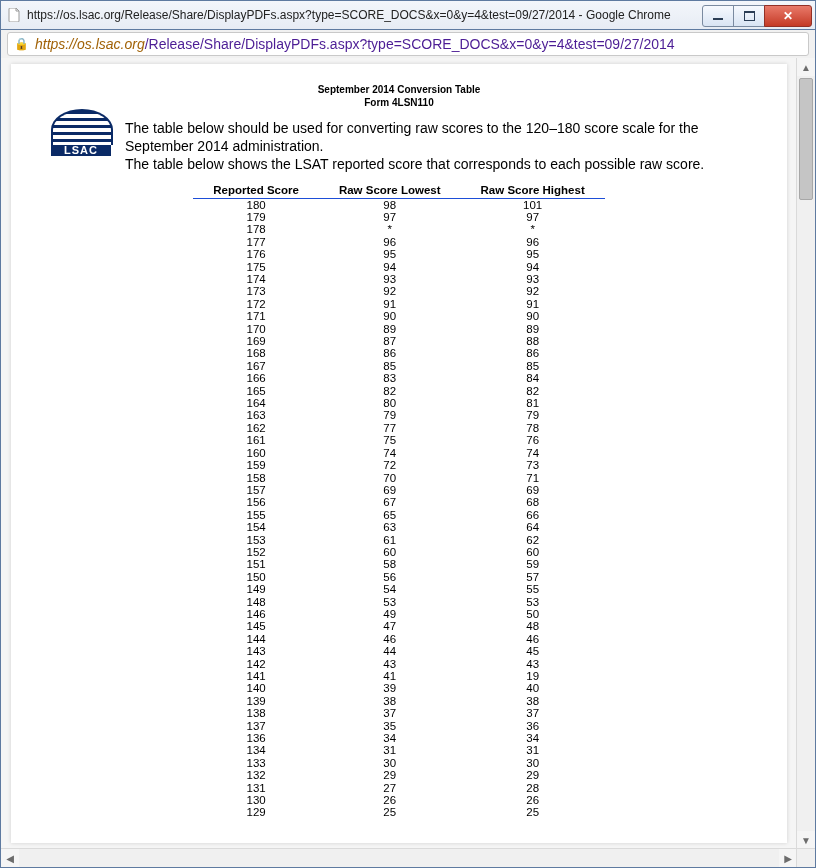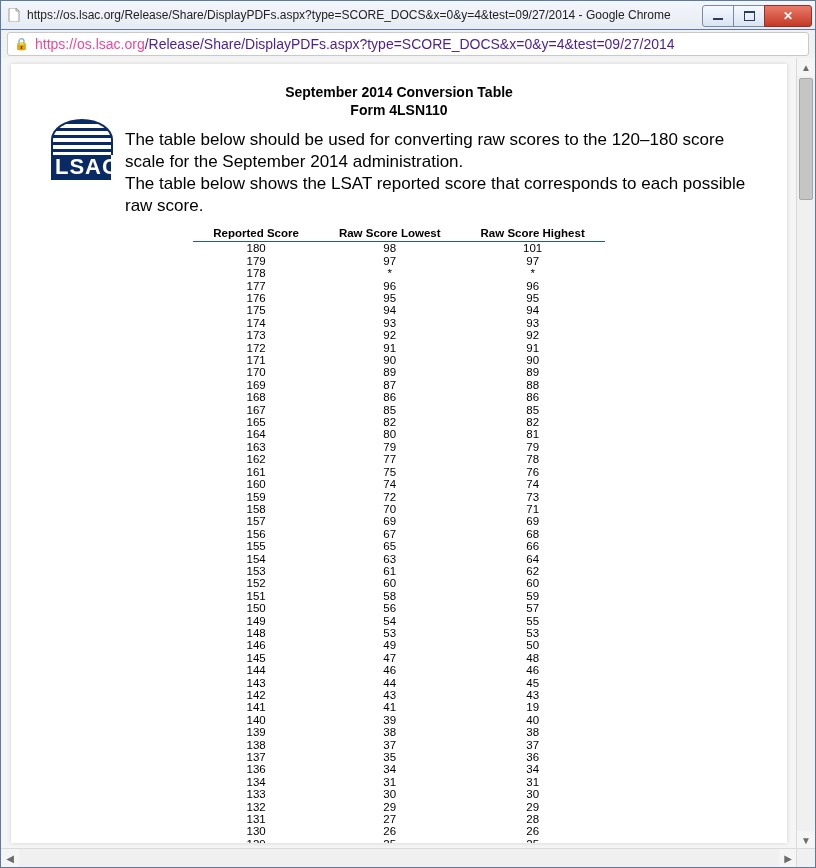--- a/index.html
+++ b/index.html
@@ -65,21 +65,21 @@
     border:1px solid #c9c9c9;
     border-radius:3px;
     display:flex; align-items:center;
     padding:0 6px;
     font-size:14px;
     color:#555;
   }
   .lock {
     color:#3bab3b; font-size:12px; margin-right:6px;
   }
-  .url-secure { color:#ec4899; }
+  .url-secure { color:#a16207;font-style:italic; }
   .url-rest   { color:#4c1d95; }
 
   
   .content-frame {
     border-left:1px solid #5e7aa0;
     border-right:1px solid #5e7aa0;
     border-bottom:1px solid #5e7aa0;
     height:calc(868px - 28px - 28px - 2px);
     position:relative;
     background:#f5f5f5;
@@ -137,43 +137,43 @@
     bottom:24px;
     background:#ffffff;
     box-shadow:0 0 4px rgba(0,0,0,0.15);
     overflow:hidden;
     padding:20px 40px 0 40px;
     box-sizing:border-box;
     font-family: Arial, Helvetica, sans-serif;
     color:#000;
   }
 
-  .page .heading { text-align:center; font-weight:bold; font-size:14px; line-height:1.25; }
-  .page .intro   { font-size:17px; margin-top:10px; line-height:1.3; }
+  .page .heading { text-align:center; font-weight:bold; font-size:10px; line-height:1.25; }
+  .page .intro   { font-size:14px; margin-top:10px; line-height:1.3; }
 
   .lsac-block { display:flex; align-items:flex-start; gap:14px; }
   .lsac-logo {
     width:60px; flex:0 0 60px;
     text-align:center;
   }
   .lsac-logo .arch {
     width:58px; height:34px;
     border:2px solid #0a2a66;
     border-bottom:none;
     border-top-left-radius:60px 40px;
     border-top-right-radius:60px 40px;
     position:relative;
     overflow:hidden;
     background:
       repeating-linear-gradient(#0a2a66 0 3px, #fff 3px 7px);
     margin:0 auto;
   }
   .lsac-logo .word {
     background:#0a2a66; color:#fff;
-    font-weight:bold; font-size:22px; letter-spacing:1px;
+    font-weight:bold; font-size:11px; letter-spacing:1px;
     padding:0 4px;
     margin-top:-1px;
   }
 
   .conv-table {
     margin:10px auto 0 auto;
     font-size:11.5px;
     border-collapse:collapse;
   }
   .conv-table th {
@@ -317,20 +317,25 @@
             <td><span>168</span></td>
             <td><span>86</span></td>
             <td><span>86</span></td>
           </tr>
           <tr>
             <td><span>167</span></td>
             <td><span>85</span></td>
             <td><span>85</span></td>
           </tr>
           <tr>
+            <td><span>166</span></td>
+            <td><span>83</span></td>
+            <td><span>84</span></td>
+          </tr>
+          <tr>
             <td><span>165</span></td>
             <td><span>82</span></td>
             <td><span>82</span></td>
           </tr>
           <tr>
             <td><span>164</span></td>
             <td><span>80</span></td>
             <td><span>81</span></td>
           </tr>
           <tr>

